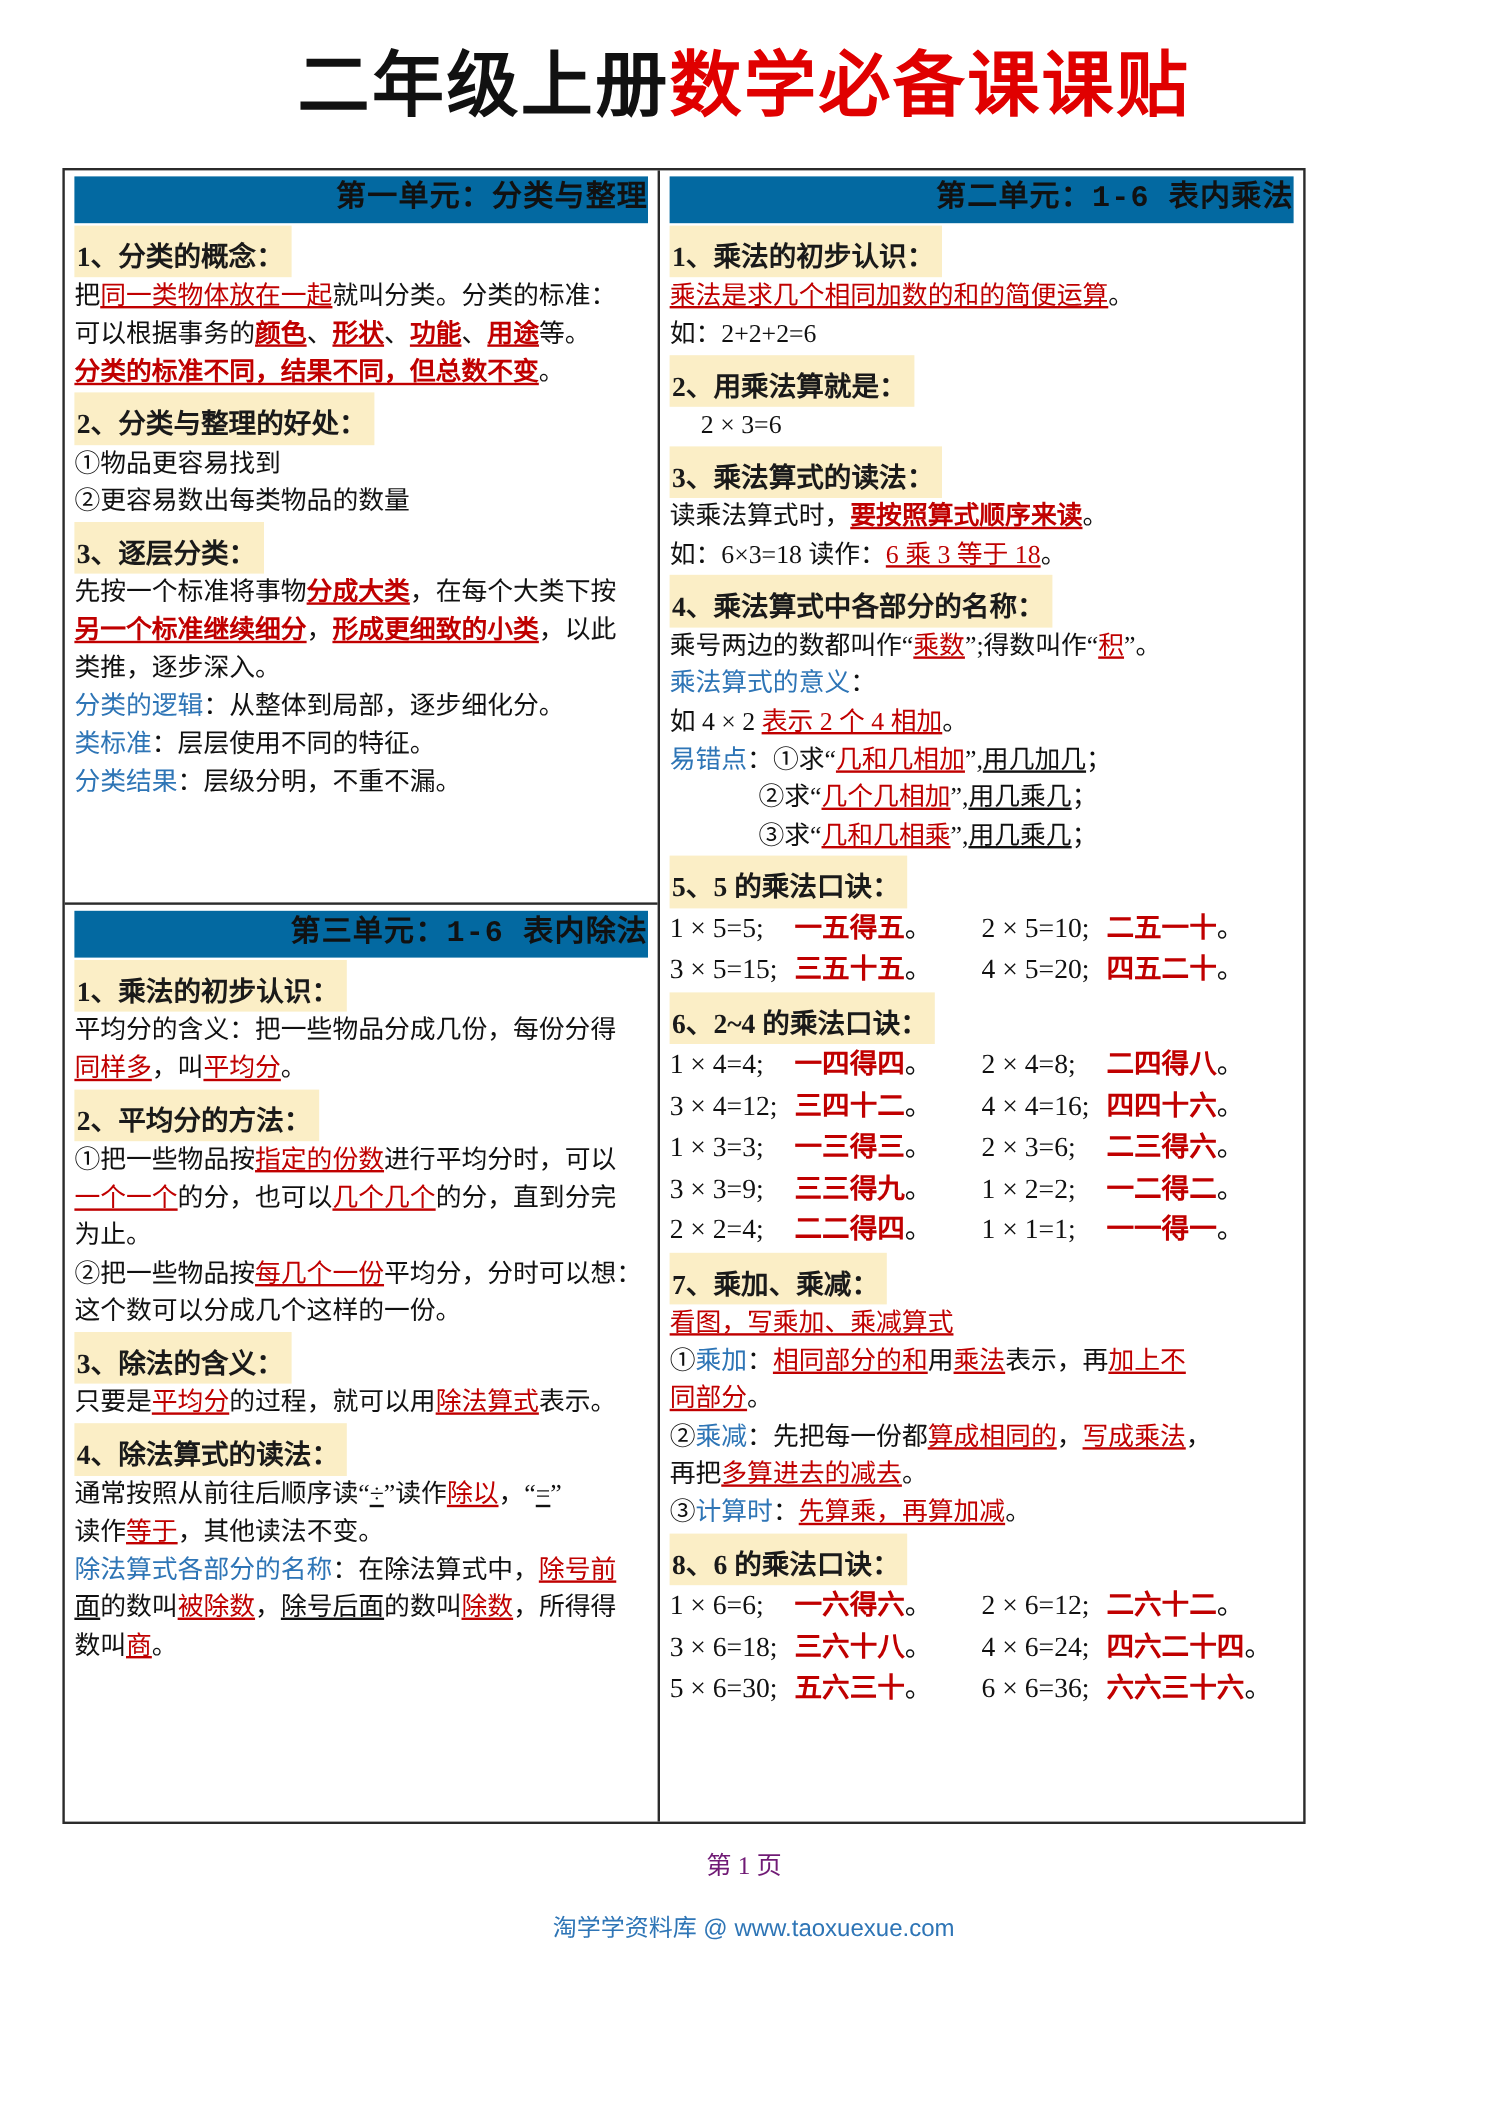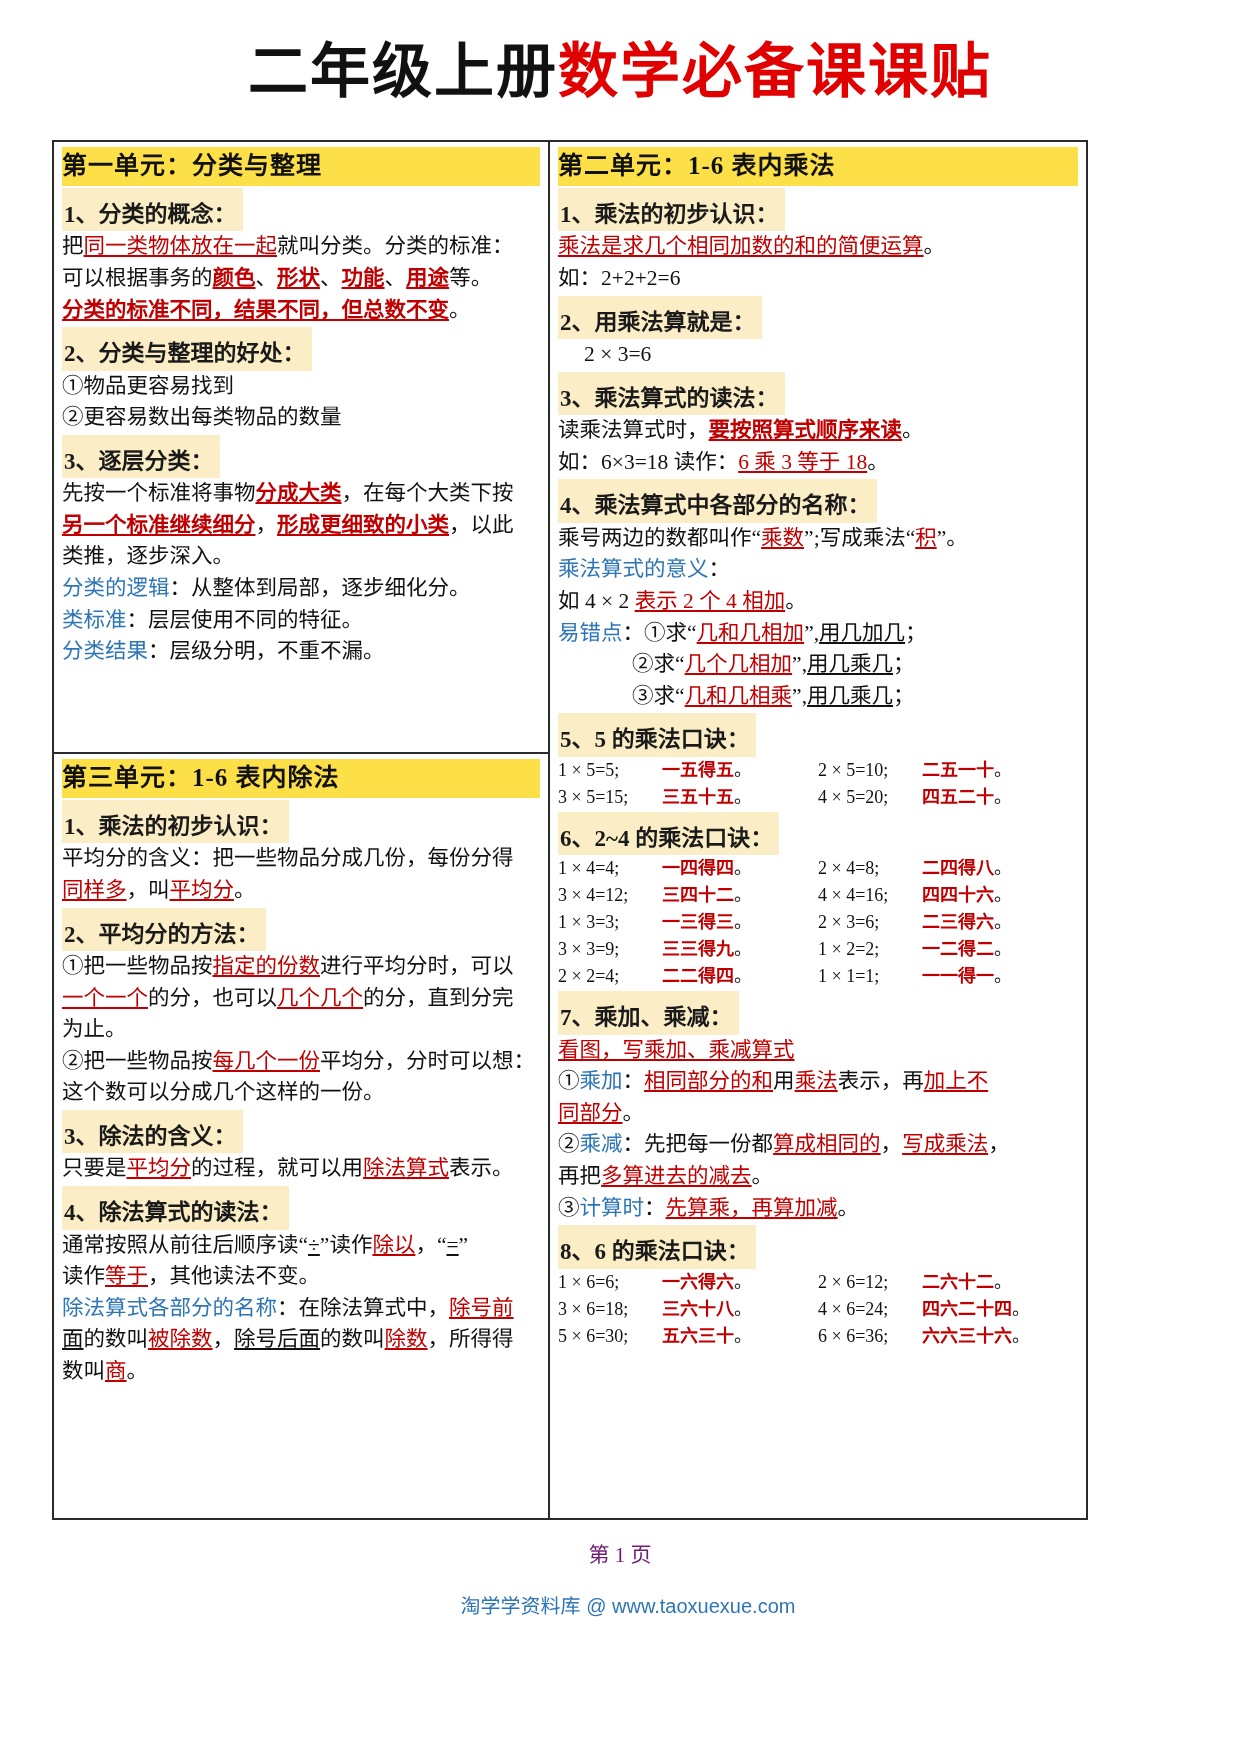--- a/index.html
+++ b/index.html
@@ -51,29 +51,30 @@
     padding:0 8px 4px 8px;
     overflow:hidden;
   }
   .cell-divider{border-bottom:2px solid #2b2b2b;}
   .cell-u1{height:612px;}
   .cell-u3{height:643px;}
   .cell-u2{height:100%;}
 
   
   .unit-head{
-    background:#fde047;
-    text-align:left;
+    background:#0369a1;
+    text-align:right;
     font-size:25px;
     font-weight:700;
     color:#111;
     padding:5px 0 6px;
     margin:5px 0 2px;
     letter-spacing:1px;
     line-height:1.12;
+    font-family:Liberation Mono, monospace;
   }
   .col-right .unit-head{margin-top:5px;}
 
   
   .sec{
     font-size:23px;
     font-weight:700;
     color:#1a1a1a;
     line-height:1.28;
     margin:1px 0 0;
@@ -95,21 +96,21 @@
   .ln.indent2{padding-left:74px;}
   .ln.indent3{padding-left:26px;}
   .ru{color:#c00000;text-decoration:underline;text-underline-offset:2px;}
   .ku{color:#111111;text-decoration:underline;text-underline-offset:2px;}
   .b{color:#2e75b6;}
   .rbu{color:#c00000;font-weight:700;text-decoration:underline;text-underline-offset:2px;}
 
   
   .frow{
     display:flex;
-    font-size:18px;
+    font-size:23px;
     line-height:1.5;
     color:#111;
   }
   .fcell{width:50%;display:flex;align-items:baseline;white-space:nowrap;}
   .fcell .eq{display:inline-block;min-width:104px;}
   .fcell .mn{color:#c00000;text-underline-offset:2px;font-weight:700;}
   .fcell .dot{color:#111;}
 
   
   .pagenum{
@@ -189,21 +190,21 @@
         <div>
             <div class="sec"><span class="hl">1、乘法的初步认识：</span></div>
             <div class="ln"><span class="ru">乘法是求几个相同加数的和的简便运算</span><span>。</span></div>
             <div class="ln"><span>如：2+2+2=6</span></div>
             <div class="sec"><span class="hl">2、用乘法算就是：</span></div>
             <div class="ln indent3"><span>2 × 3=6</span></div>
             <div class="sec"><span class="hl">3、乘法算式的读法：</span></div>
             <div class="ln"><span>读乘法算式时，</span><span class="rbu">要按照算式顺序来读</span><span>。</span></div>
             <div class="ln"><span>如：6×3=18 读作：</span><span class="ru">6 乘 3 等于 18</span><span>。</span></div>
             <div class="sec"><span class="hl">4、乘法算式中各部分的名称：</span></div>
-            <div class="ln"><span>乘号两边的数都叫作“</span><span class="ru">乘数</span><span>”;写成乘法“</span><span class="ru">积</span><span>”。</span></div>
+            <div class="ln"><span>乘号两边的数都叫作“</span><span class="ru">乘数</span><span>”;得数叫作“</span><span class="ru">积</span><span>”。</span></div>
             <div class="ln"><span class="b">乘法算式的意义</span><span>：</span></div>
             <div class="ln"><span>如 4 × 2 </span><span class="ru">表示 2 个 4 相加</span><span>。</span></div>
             <div class="ln"><span class="b">易错点</span><span>：①求“</span><span class="ru">几和几相加</span><span>”,</span><span class="ku">用几加几</span><span>；</span></div>
             <div class="ln indent2"><span>②求“</span><span class="ru">几个几相加</span><span>”,</span><span class="ku">用几乘几</span><span>；</span></div>
             <div class="ln indent2"><span>③求“</span><span class="ru">几和几相乘</span><span>”,</span><span class="ku">用几乘几</span><span>；</span></div>
             <div class="sec"><span class="hl">5、5 的乘法口诀：</span></div>
             <div class="frow">
               <div class="fcell">
                 <span class="eq">1 × 5=5;</span>
                 <span class="mn">一五得五</span>

